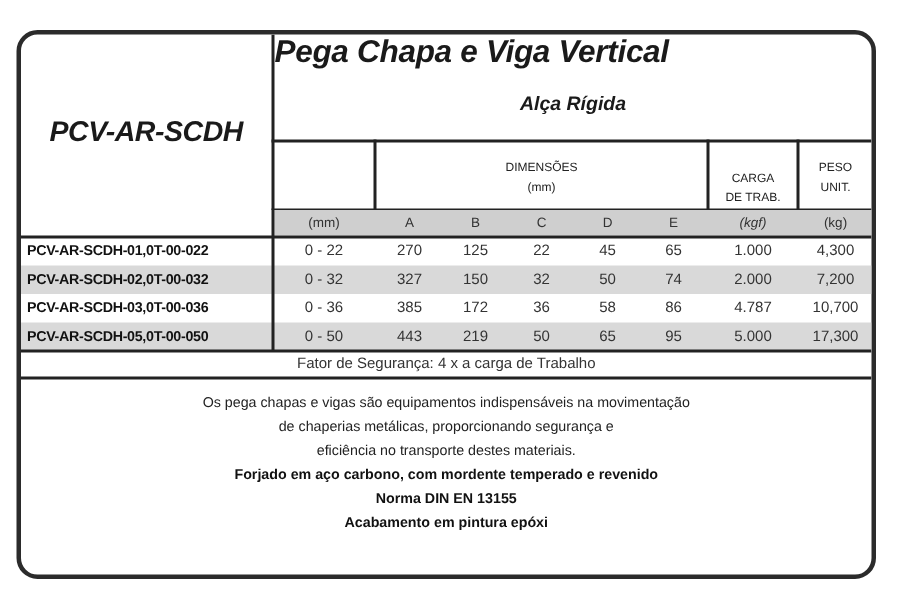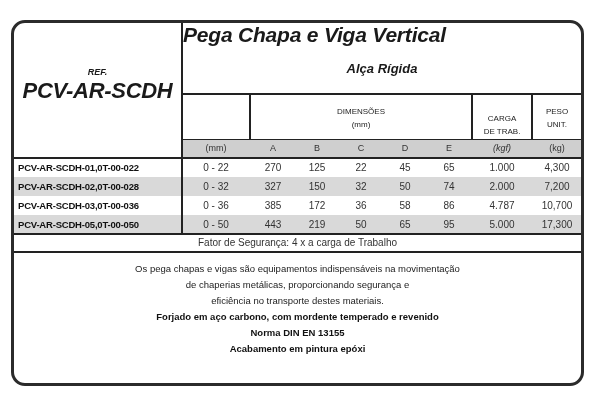--- a/index.html
+++ b/index.html
@@ -1,40 +1,39 @@
 <!DOCTYPE html>
 <html><head>
 <meta charset="utf-8">
 <style>
   html, body { margin:0; padding:0; background:#ffffff; }
   body { width:600px; height:400px; position:relative; overflow:hidden; font-family:"Liberation Sans", sans-serif; color:#1a1a1a; }
   .card { position:absolute; left:11px; top:20px; width:567px; height:360px; border:3px solid #2b2b2b; border-radius:14px; box-sizing:content-box; overflow:hidden; background:#fff; }
   .vline { position:absolute; width:2px; background:#222; }
   .hline { position:absolute; height:2px; background:#222; }
   .ref-label { position:absolute; left:0; width:167px; top:44px; text-align:center; font-size:9px; font-weight:bold; font-style:italic; }
-  .ref-code { position:absolute; left:0; width:167px; top:55px; text-align:center; font-size:22px; font-weight:bold; font-style:italic; letter-spacing:-0.3px; }
+  .ref-code { position:absolute; left:0; width:167px; top:55px; text-align:center; font-size:19px; font-weight:bold; font-style:italic; letter-spacing:-0.3px; }
   .title { position:absolute; left:169px; width:398px; top:0; text-align:left; font-size:21px; font-weight:bold; font-style:italic; letter-spacing:-0.2px; }
   .subtitle { position:absolute; left:169px; width:398px; top:38px; text-align:center; font-size:13px; font-weight:bold; font-style:italic; }
   .hdr { position:absolute; text-align:center; font-size:8px; line-height:13px; color:#222; display:flex; align-items:center; justify-content:center; }
   .row { position:absolute; left:0; width:567px; height:19px; }
   .row.shade { background:#d9d9d9; }
   .cell { position:absolute; top:0; height:37px; line-height:19px; text-align:center; font-size:10px; color:#333; }
   .cell.code { font-weight:bold; color:#111; font-size:9.5px; left:4px; width:163px; text-align:left; letter-spacing:-0.2px; }
   .units { position:absolute; left:169px; width:398px; top:117px; height:17px; background:#cfcfcf; }
   .ucell { position:absolute; top:0; height:17px; line-height:17px; text-align:center; font-size:9px; color:#333; }
   .note { position:absolute; left:0; width:567px; top:211px; height:17px; line-height:17px; text-align:center; font-size:10px; color:#333; }
   .desc { position:absolute; left:0; width:567px; top:238px; text-align:center; font-size:9.5px; line-height:16px; color:#222; }
   .desc .b { font-weight:bold; color:#111; }
 </style>
 </head>
 <body>
 
 <div class="card">
 
-  <div class="ref-label">REF.</div>
   <div class="ref-code">PCV-AR-SCDH</div>
 
   <div class="title">Pega Chapa e Viga Vertical</div>
   <div class="subtitle">Alça Rígida</div>
 
   <div class="hdr" style="left:237px;width:220px;top:72px;height:45px;flex-direction:column;">
     <span>DIMENSÕES</span>
     <span>(mm)</span>
   </div>
   <div class="hdr" style="left:459px;width:58px;top:72px;height:60px;flex-direction:column;">
@@ -62,21 +61,21 @@
     <div class="cell" style="left:169px;width:66px;">0 - 22</div>
     <div class="cell" style="left:237px;width:44px;">270</div>
     <div class="cell" style="left:281px;width:44px;">125</div>
     <div class="cell" style="left:325px;width:44px;">22</div>
     <div class="cell" style="left:369px;width:44px;">45</div>
     <div class="cell" style="left:413px;width:44px;">65</div>
     <div class="cell" style="left:459px;width:58px;">1.000</div>
     <div class="cell" style="left:519px;width:48px;">4,300</div>
   </div>
   <div class="row shade" style="top:154px;">
-    <div class="cell code">PCV-AR-SCDH-02,0T-00-028</div>
+    <div class="cell code">PCV-AR-SCDH-02,0T-00-032</div>
     <div class="cell" style="left:169px;width:66px;">0 - 32</div>
     <div class="cell" style="left:237px;width:44px;">327</div>
     <div class="cell" style="left:281px;width:44px;">150</div>
     <div class="cell" style="left:325px;width:44px;">32</div>
     <div class="cell" style="left:369px;width:44px;">50</div>
     <div class="cell" style="left:413px;width:44px;">74</div>
     <div class="cell" style="left:459px;width:58px;">2.000</div>
     <div class="cell" style="left:519px;width:48px;">7,200</div>
   </div>
   <div class="row" style="top:173px;">

